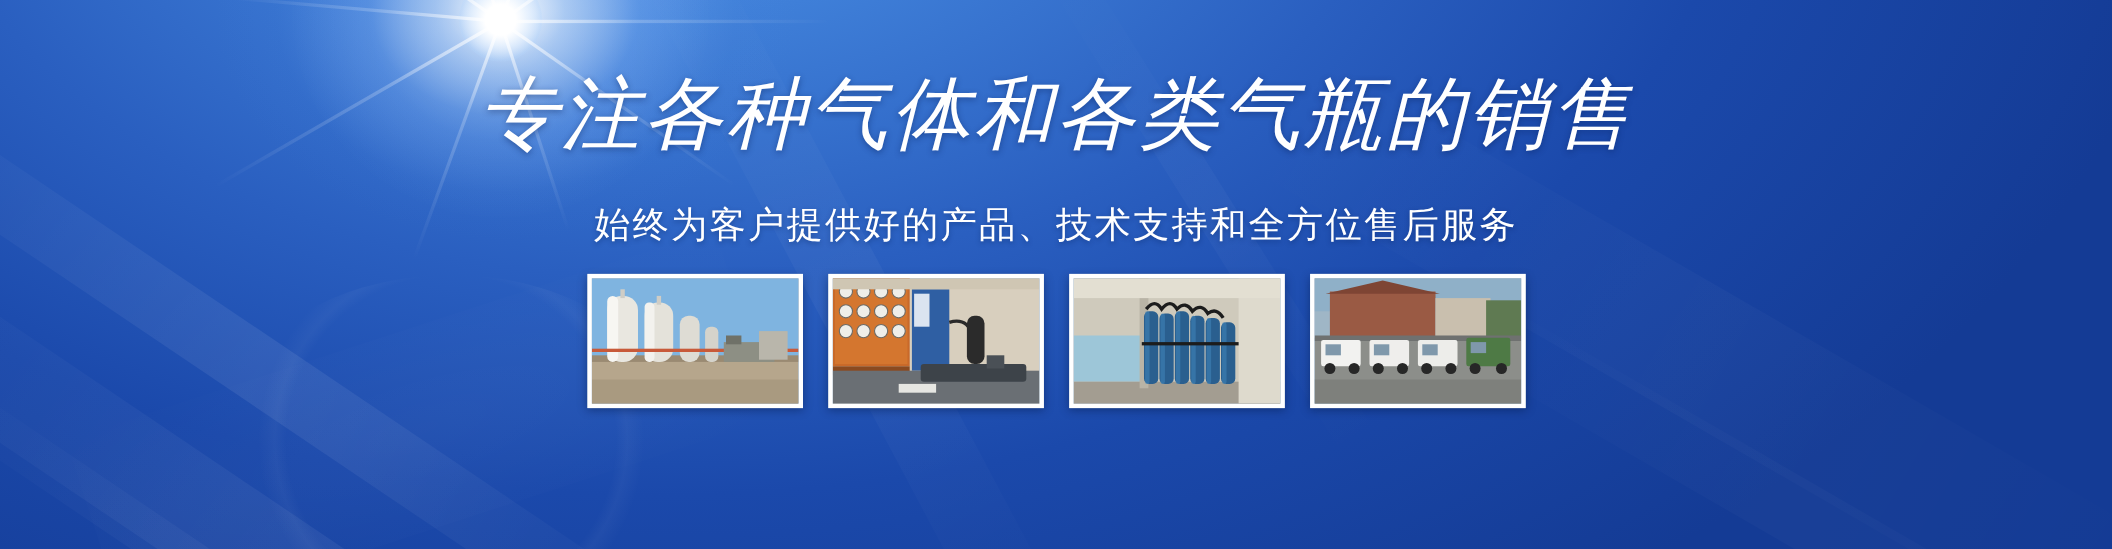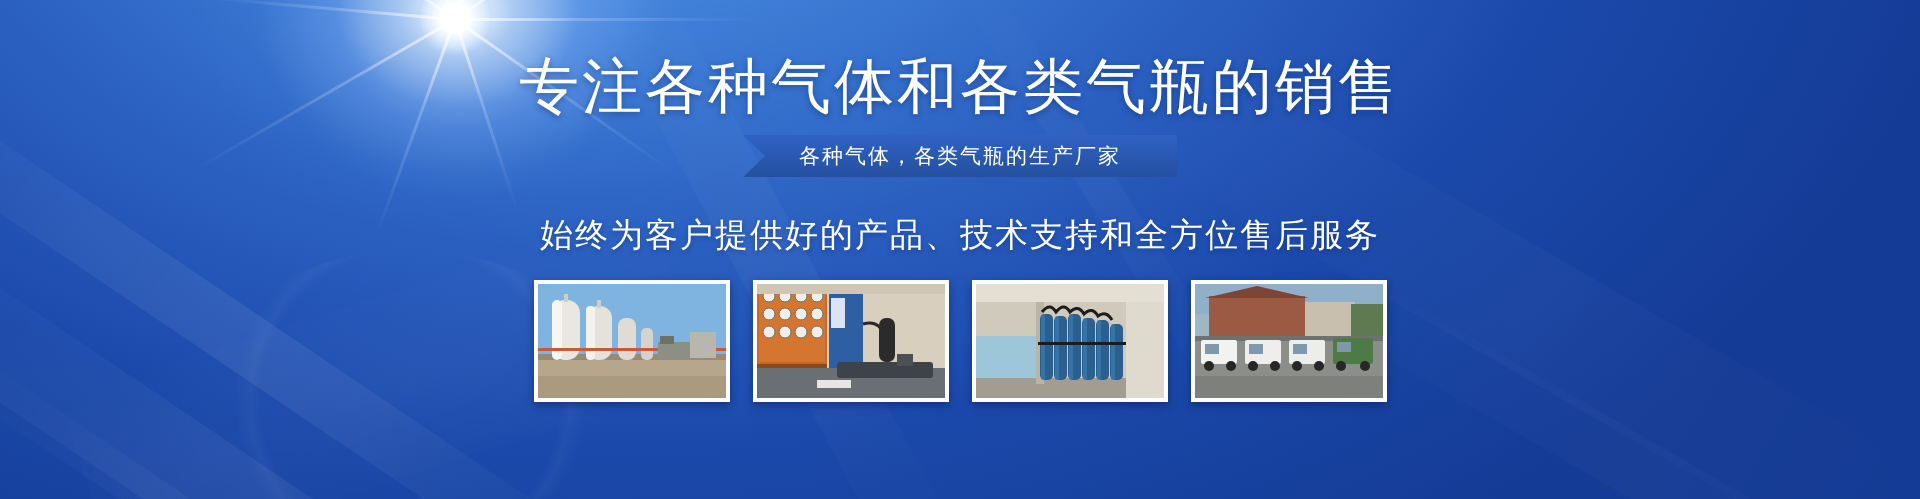--- a/index.html
+++ b/index.html
@@ -60,29 +60,30 @@
 
   
   .content {
     position: relative;
     z-index: 5;
     width: 100%;
     text-align: center;
   }
 
   .headline {
-    margin: 0;
+    margin: 11px;
     padding-top: 52px;
     color: #ffffff;
-    font-size: 60px;
+    font-size: 72px;
     font-weight: 400;
     letter-spacing: 3px;
     line-height: 1.15;
     text-shadow: 0 2px 6px rgba(8,34,90,0.45);
     white-space: nowrap;
+    font-style: italic;
   }
 
   .ribbon-wrap {
     position: relative;
     margin: 14px auto 0;
     width: 1920px;
     height: 42px;
   }
   .ribbon {
     position: absolute;
@@ -158,23 +159,20 @@
     <div class="ray" style="width:210px; transform:rotate(215deg);"></div>
     <div class="ray" style="width:180px; transform:rotate(250deg);"></div>
     <div class="ray" style="width:240px; transform:rotate(290deg);"></div>
     <div class="ray" style="width:200px; transform:rotate(325deg);"></div>
   </div>
 
   <div class="content">
 
     <h1 class="headline">专注各种气体和各类气瓶的销售</h1>
 
-    <div class="ribbon-wrap">
-      <div class="ribbon">各种气体，各类气瓶的生产厂家</div>
-    </div>
 
     <p class="subline">始终为客户提供好的产品、技术支持和全方位售后服务</p>
 
     <div class="photos">
 
       <div class="photo">
         <svg viewBox="0 0 188 114" preserveAspectRatio="none">
           <rect x="0" y="0" width="188" height="72" fill="#7fb4e0"></rect>
           <rect x="0" y="72" width="188" height="42" fill="#b6a68c"></rect>
           <rect x="0" y="70" width="188" height="6" fill="#9a8a72"></rect>

